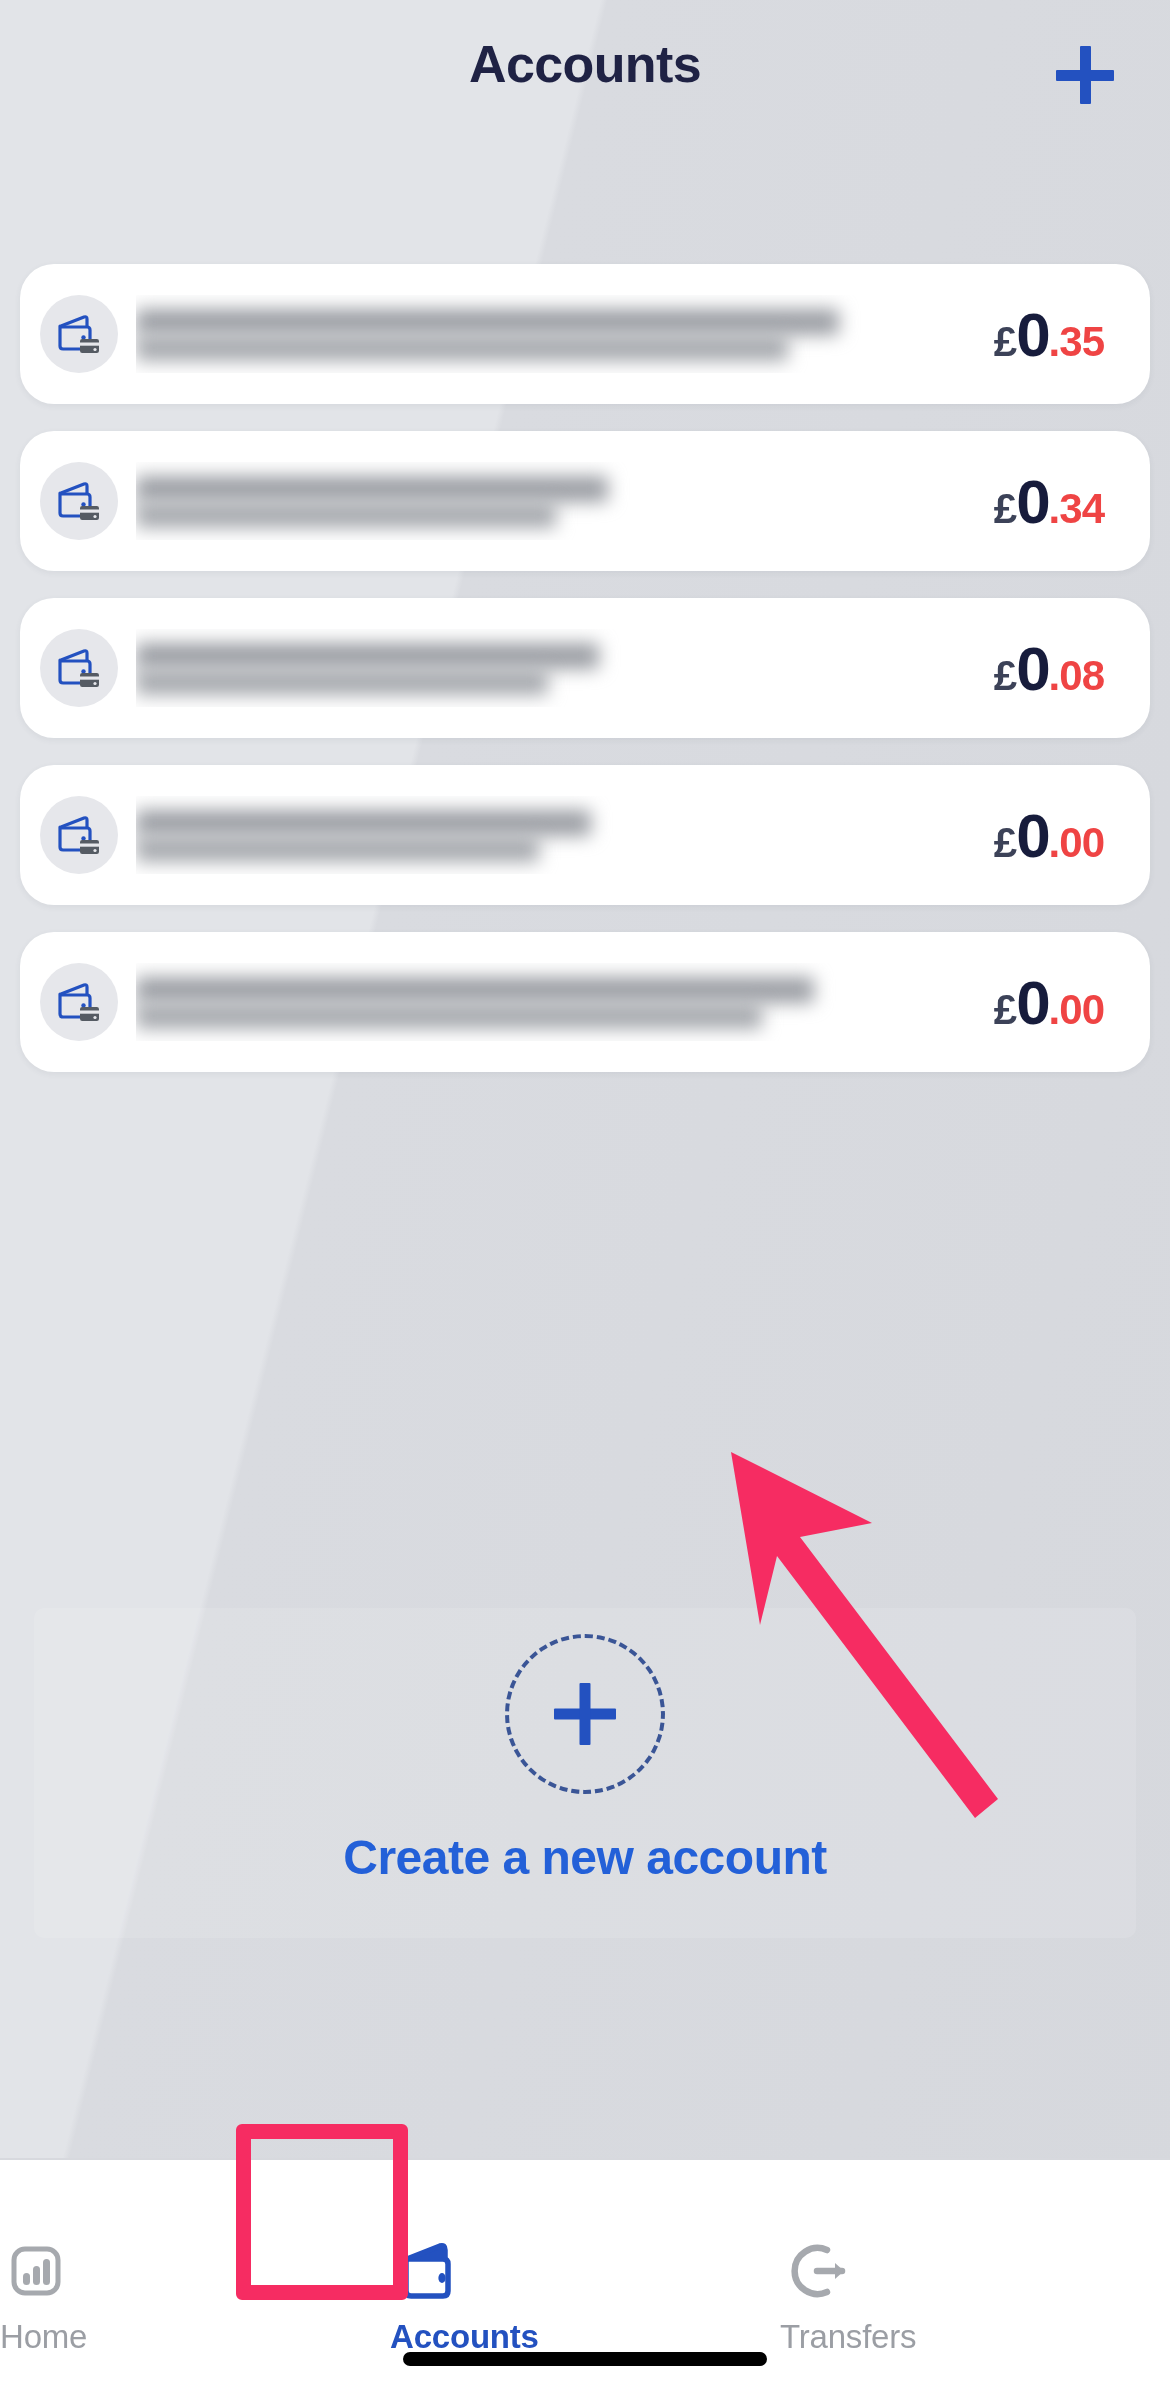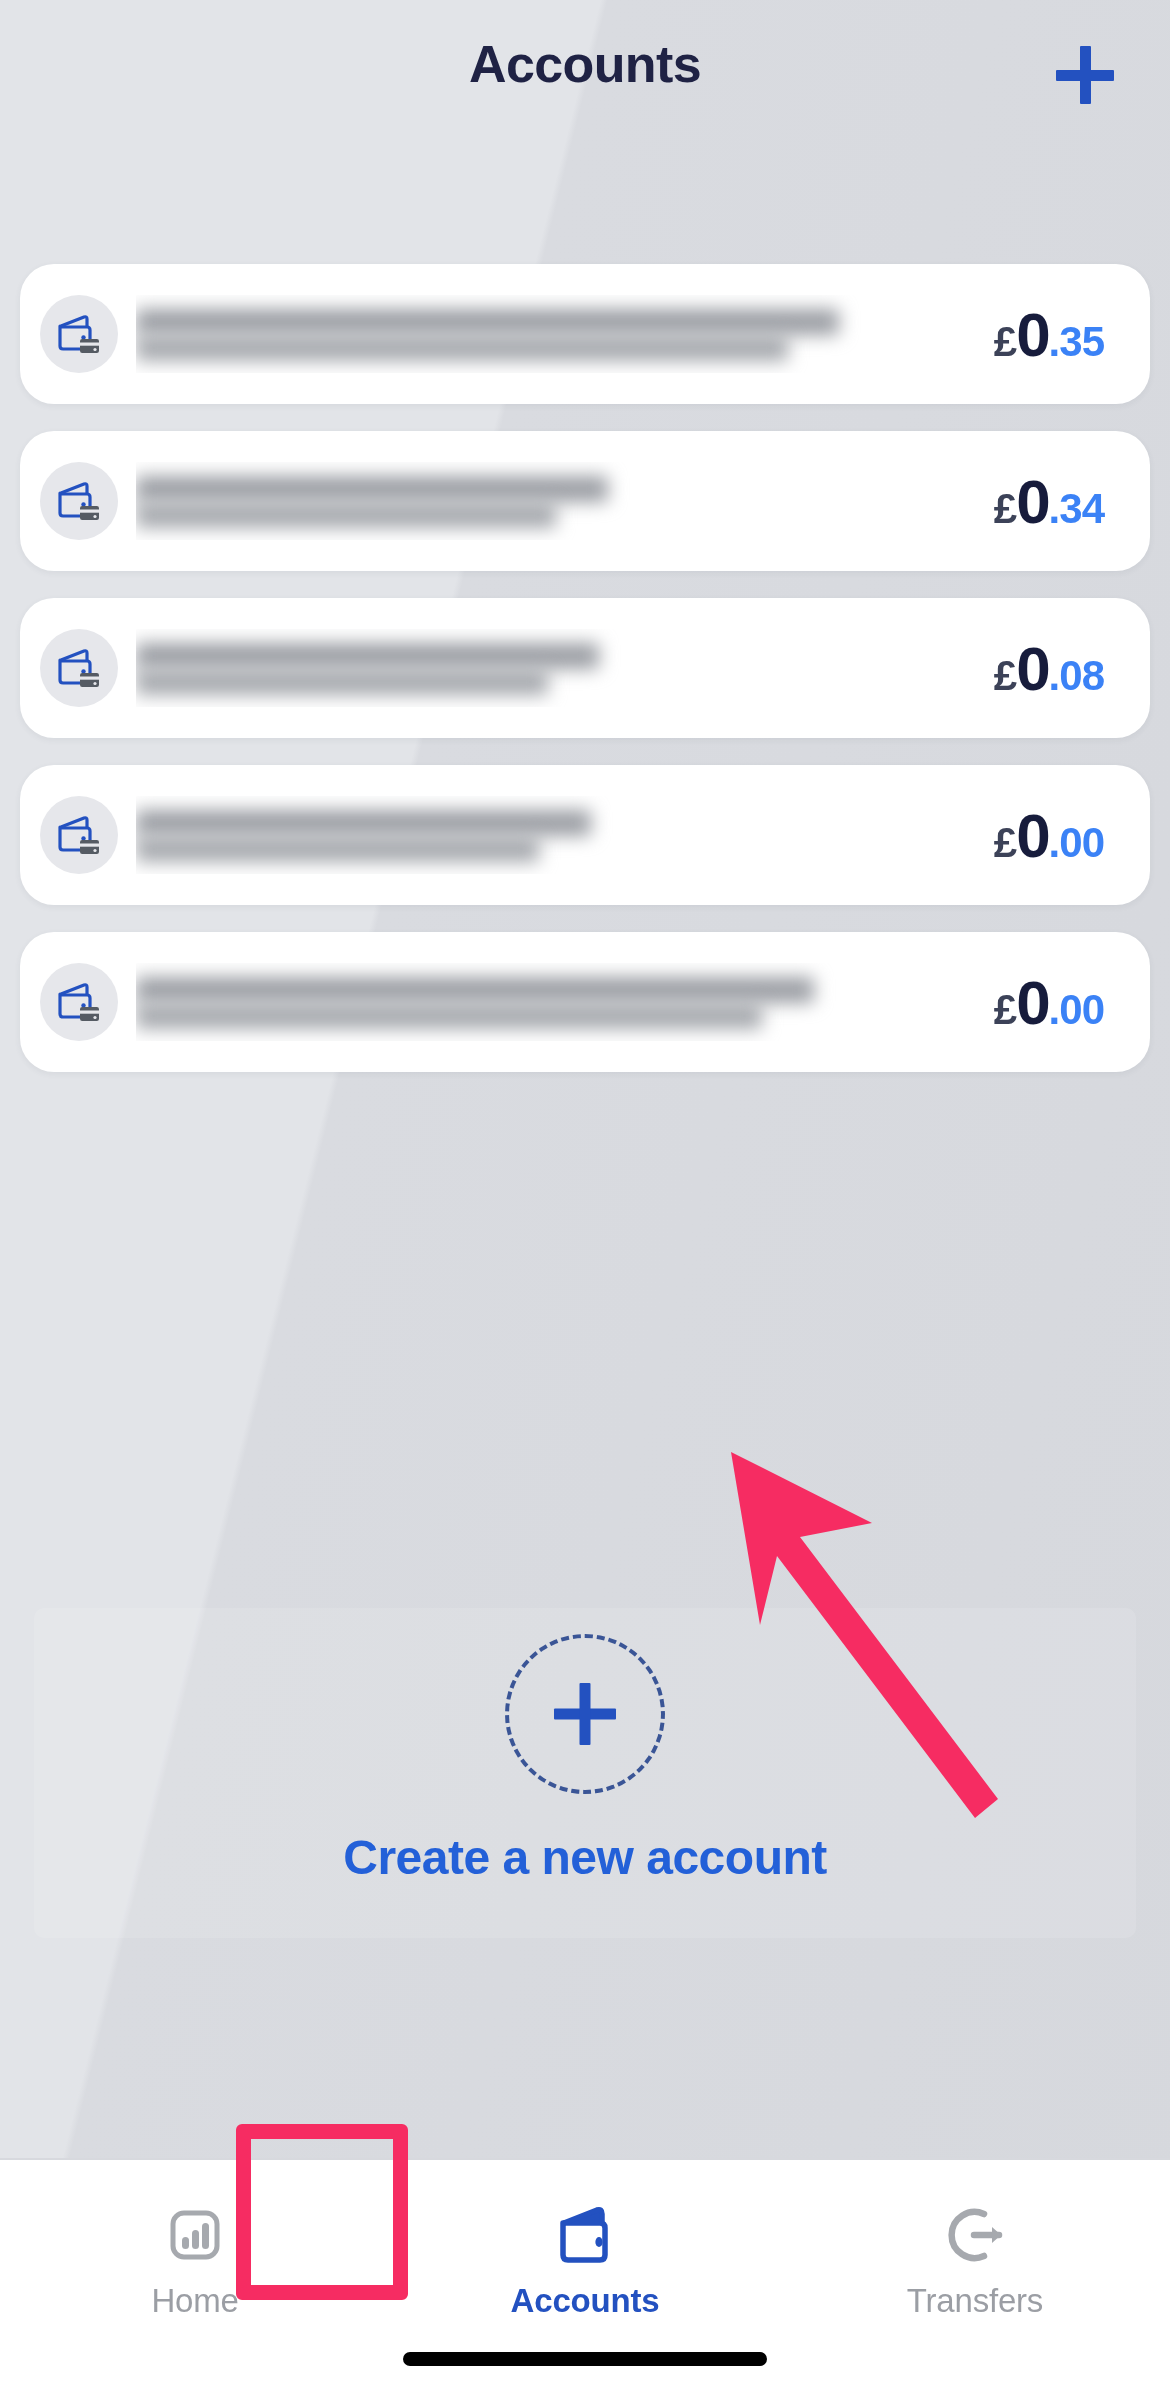--- a/index.html
+++ b/index.html
@@ -88,21 +88,21 @@
 
   .balance {
     flex:0 0 auto;
     margin-right:46px;
     white-space:nowrap;
     display:flex; align-items:baseline;
     color:#2b3050;
   }
   .balance .cur   { font-size:42px; font-weight:700; color:#3c4258; letter-spacing:-1px; }
   .balance .whole { font-size:62px; font-weight:700; color:#171c3c; letter-spacing:-2px; }
-  .balance .dec   { font-size:42px; font-weight:700; color:#3b82f6; letter-spacing:-1px; }
+  .balance .dec   { font-size:42px; font-weight:700; color:#ef4444; letter-spacing:-1px; }
 
   
   #create-account-panel {
     position:absolute; left:34px; top:1608px;
     width:1102px; height:330px;
     background:rgba(255,255,255,0.12);
     border-radius:10px;
     cursor:pointer;
   }
   #create-circle {
@@ -133,24 +133,25 @@
 
   
   #tab-bar {
     position:absolute; left:0; bottom:0; width:1170px; height:234px;
     background:#ffffff;
     border-top:2px solid #d7d9de;
     display:flex;
   }
   .tab {
     flex:1 1 0;
-    display:flex; flex-direction:column; align-items:center;
+    display:flex; flex-direction:column; align-items:flex-start;
     padding-top:34px;
     cursor:pointer;
     position:relative;
+    margin-top:36px;
   }
   .tab .tab-icon { height:82px; display:flex; align-items:center; justify-content:center; }
   .tab .tab-label {
     margin-top:6px;
     font-size:33px; font-weight:400; letter-spacing:-0.2px;
     color:#9b9ea4;
   }
   .tab.active .tab-label { color:#2351c0; font-weight:600; }
 
   #tab-highlight {

